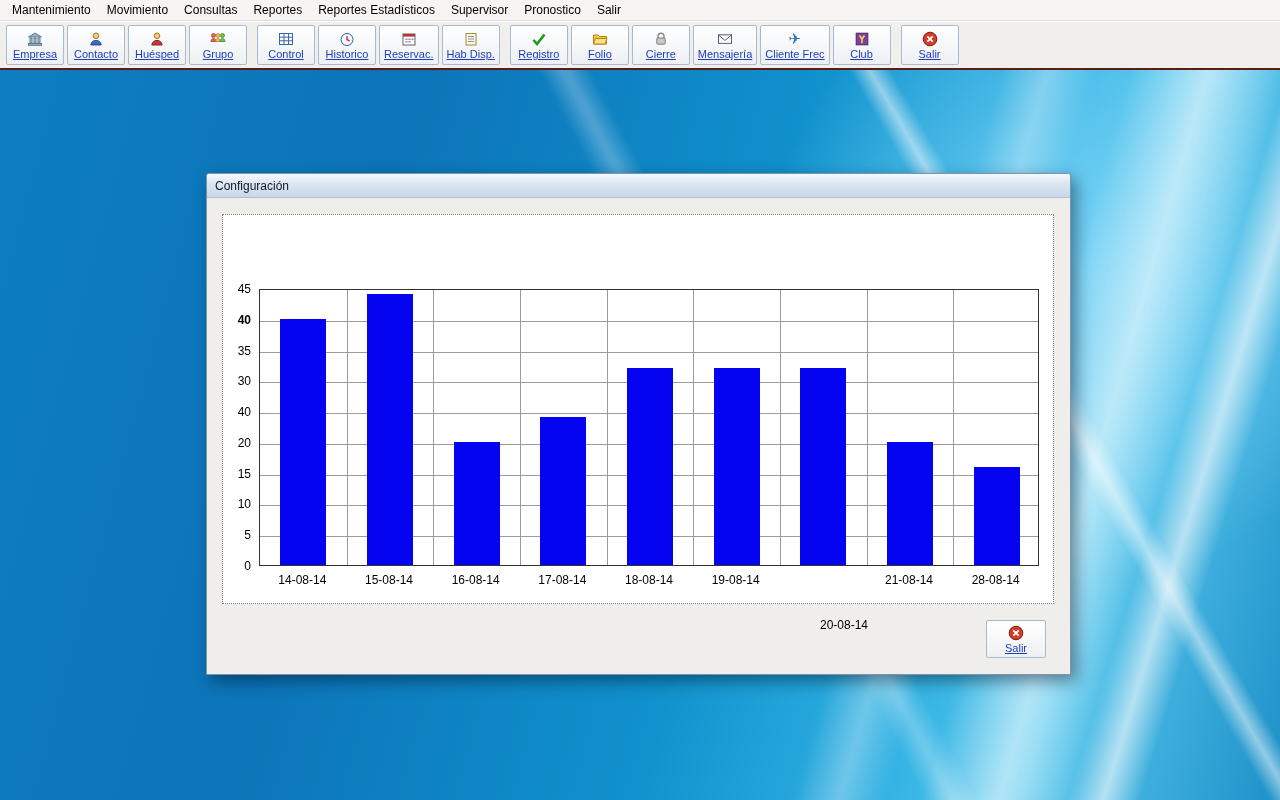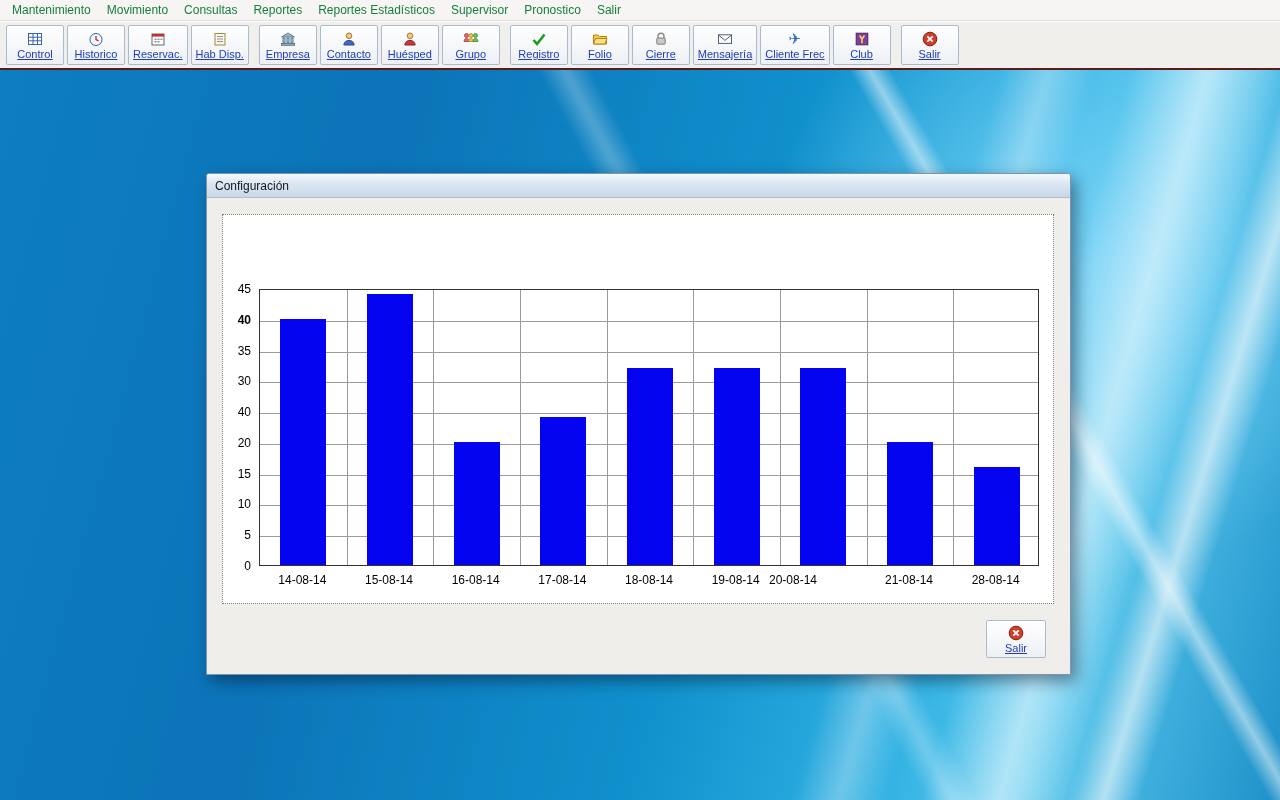--- a/index.html
+++ b/index.html
@@ -13,21 +13,21 @@
   .app-icon svg { width: 16px; height: 16px; }
   .title-text { flex: 1; white-space: nowrap; overflow: hidden; }
   .win-controls { display: flex; gap: 2px; align-items: center; }
   .win-btn { width: 28px; height: 16px; display: flex; align-items: center; justify-content: center;
              font-size: 9px; line-height: 1; color: #fff; border: 1px solid #8a8a8a; border-radius: 2px;
              background: linear-gradient(#6d6d6d, #2e2e2e); cursor: default; }
   .win-btn.close { width: 42px; background: linear-gradient(#ea8a72, #c0392b 55%, #8e1f12); border-color: #a86; }
 
   
   .menubar { height: 21px; background: #f6f5f3; border-bottom: 1px solid #e0ded9;
-             display: flex; align-items: center; font-size: 12px; color: #15803d; padding-left: 4px; }
+             display: flex; align-items: center; font-size: 12px; color: #000000; padding-left: 4px; }
   .menu-item { padding: 0 8px; height: 100%; display: flex; align-items: center; cursor: default; }
 
   
   .toolbar { height: 49px; background: #f1efec; border-top: 1px solid #ffffff; border-bottom: 2px solid #5f1a16;
              display: flex; align-items: center; padding: 0 6px; gap: 10px; }
   .tb-group { display: flex; gap: 3px; }
   .tb-btn { min-width: 58px; height: 40px; border: 1px solid #a9bbd1; border-radius: 2px;
             background: linear-gradient(#ffffff, #edf0f4); display: flex; flex-direction: column;
             align-items: center; justify-content: center; gap: 1px; padding: 0 4px; cursor: default; }
   .tb-icon { height: 17px; display: flex; align-items: center; justify-content: center; font-size: 14px; line-height: 1; }
@@ -91,59 +91,20 @@
       <div class="menu-item">Supervisor</div>
       <div class="menu-item">Pronostico</div>
       <div class="menu-item">Salir</div>
     </div>
 
   <div class="toolbar" id="toolbar">
       <div class="tb-group">
         <div class="tb-btn">
           <span class="tb-icon">
             <svg viewBox="0 0 16 16">
-              <rect x="1.5" y="2.5" width="13" height="11" fill="#fff" stroke="#3a63b0"></rect>
-              <path d="M1.5 6.2h13M1.5 9.8h13M6 2.5v11M10.5 2.5v11" stroke="#3a63b0" fill="none"></path>
-            </svg>
-          </span>
-          <span class="tb-label">Control</span>
-        </div>
-        <div class="tb-btn">
-          <span class="tb-icon">
-            <svg viewBox="0 0 16 16">
-              <circle cx="8" cy="8.5" r="6" fill="#f4f8ff" stroke="#2f5fae"></circle>
-              <path d="M8 5v3.5l2.6 1.4" stroke="#c22" fill="none" stroke-width="1.3"></path>
-            </svg>
-          </span>
-          <span class="tb-label">Historico</span>
-        </div>
-        <div class="tb-btn">
-          <span class="tb-icon">
-            <svg viewBox="0 0 16 16">
-              <rect x="2" y="3" width="12" height="11" fill="#fff" stroke="#666"></rect>
-              <rect x="2" y="3" width="12" height="2.6" fill="#b33"></rect>
-              <path d="M4.5 8.2h2M7.5 8.2h2M10.5 8.2h2M4.5 10.8h2M7.5 10.8h2" stroke="#557"></path>
-            </svg>
-          </span>
-          <span class="tb-label">Reservac.</span>
-        </div>
-        <div class="tb-btn">
-          <span class="tb-icon">
-            <svg viewBox="0 0 16 16">
-              <rect x="3" y="2.5" width="10" height="11.5" fill="#fdf6d8" stroke="#998c4a"></rect>
-              <path d="M5 5.5h6M5 8h6M5 10.5h6" stroke="#8a94b8"></path>
-            </svg>
-          </span>
-          <span class="tb-label">Hab Disp.</span>
-        </div>
-      </div>
-      <div class="tb-group">
-        <div class="tb-btn">
-          <span class="tb-icon">
-            <svg viewBox="0 0 16 16">
               <path d="M1.5 6L8 2l6.5 4z" fill="#9db6c6" stroke="#5c7a8e"></path>
               <path d="M3 7h2v5H3zM7 7h2v5H7zM11 7h2v5h-2z" fill="#b9cdd9" stroke="#5c7a8e"></path>
               <rect x="1.5" y="12.5" width="13" height="1.8" fill="#9db6c6" stroke="#5c7a8e"></rect>
             </svg>
           </span>
           <span class="tb-label">Empresa</span>
         </div>
         <div class="tb-btn">
           <span class="tb-icon">
             <svg viewBox="0 0 16 16">
@@ -169,20 +130,59 @@
                 <circle cx="3.5" cy="4.5" r="2" fill="#e46a6a" stroke="#a33"></circle>
                 <path d="M1 10.5c0-2 1.2-3 2.5-3S6 8.5 6 10.5z" fill="#e46a6a" stroke="#a33"></path>
                 <circle cx="8" cy="4.5" r="2" fill="#f0c04a" stroke="#a8831f"></circle>
                 <path d="M5.5 10.5c0-2 1.2-3 2.5-3s2.5 1 2.5 3z" fill="#f0c04a" stroke="#a8831f"></path>
                 <circle cx="12.5" cy="4.5" r="2" fill="#6fbf5a" stroke="#3f8a2f"></circle>
                 <path d="M10 10.5c0-2 1.2-3 2.5-3s2.5 1 2.5 3z" fill="#6fbf5a" stroke="#3f8a2f"></path>
               </g>
             </svg>
           </span>
           <span class="tb-label">Grupo</span>
+        </div>
+      </div>
+      <div class="tb-group">
+        <div class="tb-btn">
+          <span class="tb-icon">
+            <svg viewBox="0 0 16 16">
+              <rect x="1.5" y="2.5" width="13" height="11" fill="#fff" stroke="#3a63b0"></rect>
+              <path d="M1.5 6.2h13M1.5 9.8h13M6 2.5v11M10.5 2.5v11" stroke="#3a63b0" fill="none"></path>
+            </svg>
+          </span>
+          <span class="tb-label">Control</span>
+        </div>
+        <div class="tb-btn">
+          <span class="tb-icon">
+            <svg viewBox="0 0 16 16">
+              <circle cx="8" cy="8.5" r="6" fill="#f4f8ff" stroke="#2f5fae"></circle>
+              <path d="M8 5v3.5l2.6 1.4" stroke="#c22" fill="none" stroke-width="1.3"></path>
+            </svg>
+          </span>
+          <span class="tb-label">Historico</span>
+        </div>
+        <div class="tb-btn">
+          <span class="tb-icon">
+            <svg viewBox="0 0 16 16">
+              <rect x="2" y="3" width="12" height="11" fill="#fff" stroke="#666"></rect>
+              <rect x="2" y="3" width="12" height="2.6" fill="#b33"></rect>
+              <path d="M4.5 8.2h2M7.5 8.2h2M10.5 8.2h2M4.5 10.8h2M7.5 10.8h2" stroke="#557"></path>
+            </svg>
+          </span>
+          <span class="tb-label">Reservac.</span>
+        </div>
+        <div class="tb-btn">
+          <span class="tb-icon">
+            <svg viewBox="0 0 16 16">
+              <rect x="3" y="2.5" width="10" height="11.5" fill="#fdf6d8" stroke="#998c4a"></rect>
+              <path d="M5 5.5h6M5 8h6M5 10.5h6" stroke="#8a94b8"></path>
+            </svg>
+          </span>
+          <span class="tb-label">Hab Disp.</span>
         </div>
       </div>
       <div class="tb-group">
         <div class="tb-btn">
           <span class="tb-icon">
             <svg viewBox="0 0 16 16">
               <path d="M2.5 9l3.5 4L13.5 3.5" stroke="#1d9b1d" stroke-width="2.6" fill="none"></path>
             </svg>
           </span>
           <span class="tb-label">Registro</span>
@@ -293,21 +293,21 @@
             <div class="ytick" style="top: 159.333px;">30</div>
             <div class="ytick" style="top: 128.556px;">35</div>
             <div class="ytick" style="top: 97.7778px; font-weight: bold;">40</div>
             <div class="ytick" style="top: 67px;">45</div>
             <div class="xtick" style="left: 36.3333px;">14-08-14</div>
             <div class="xtick" style="left: 123px;">15-08-14</div>
             <div class="xtick" style="left: 209.667px;">16-08-14</div>
             <div class="xtick" style="left: 296.333px;">17-08-14</div>
             <div class="xtick" style="left: 383px;">18-08-14</div>
             <div class="xtick" style="left: 469.667px;">19-08-14</div>
-            <div class="xtick" style="left: 527px;">20-08-14</div>
+            <div class="xtick" style="left: 578px; margin-top: 45px;">20-08-14</div>
             <div class="xtick" style="left: 643px;">21-08-14</div>
             <div class="xtick" style="left: 729.667px;">28-08-14</div>
           </div>
         <button class="dlg-exit">
           <span class="tb-icon" id="dlg-exit-icon">
               <svg viewBox="0 0 16 16">
                 <circle cx="8" cy="8" r="6.8" fill="#d23c28" stroke="#7e1d10"></circle>
                 <path d="M5.3 5.3l5.4 5.4M10.7 5.3l-5.4 5.4" stroke="#fff" stroke-width="1.8"></path>
               </svg>
             </span>

